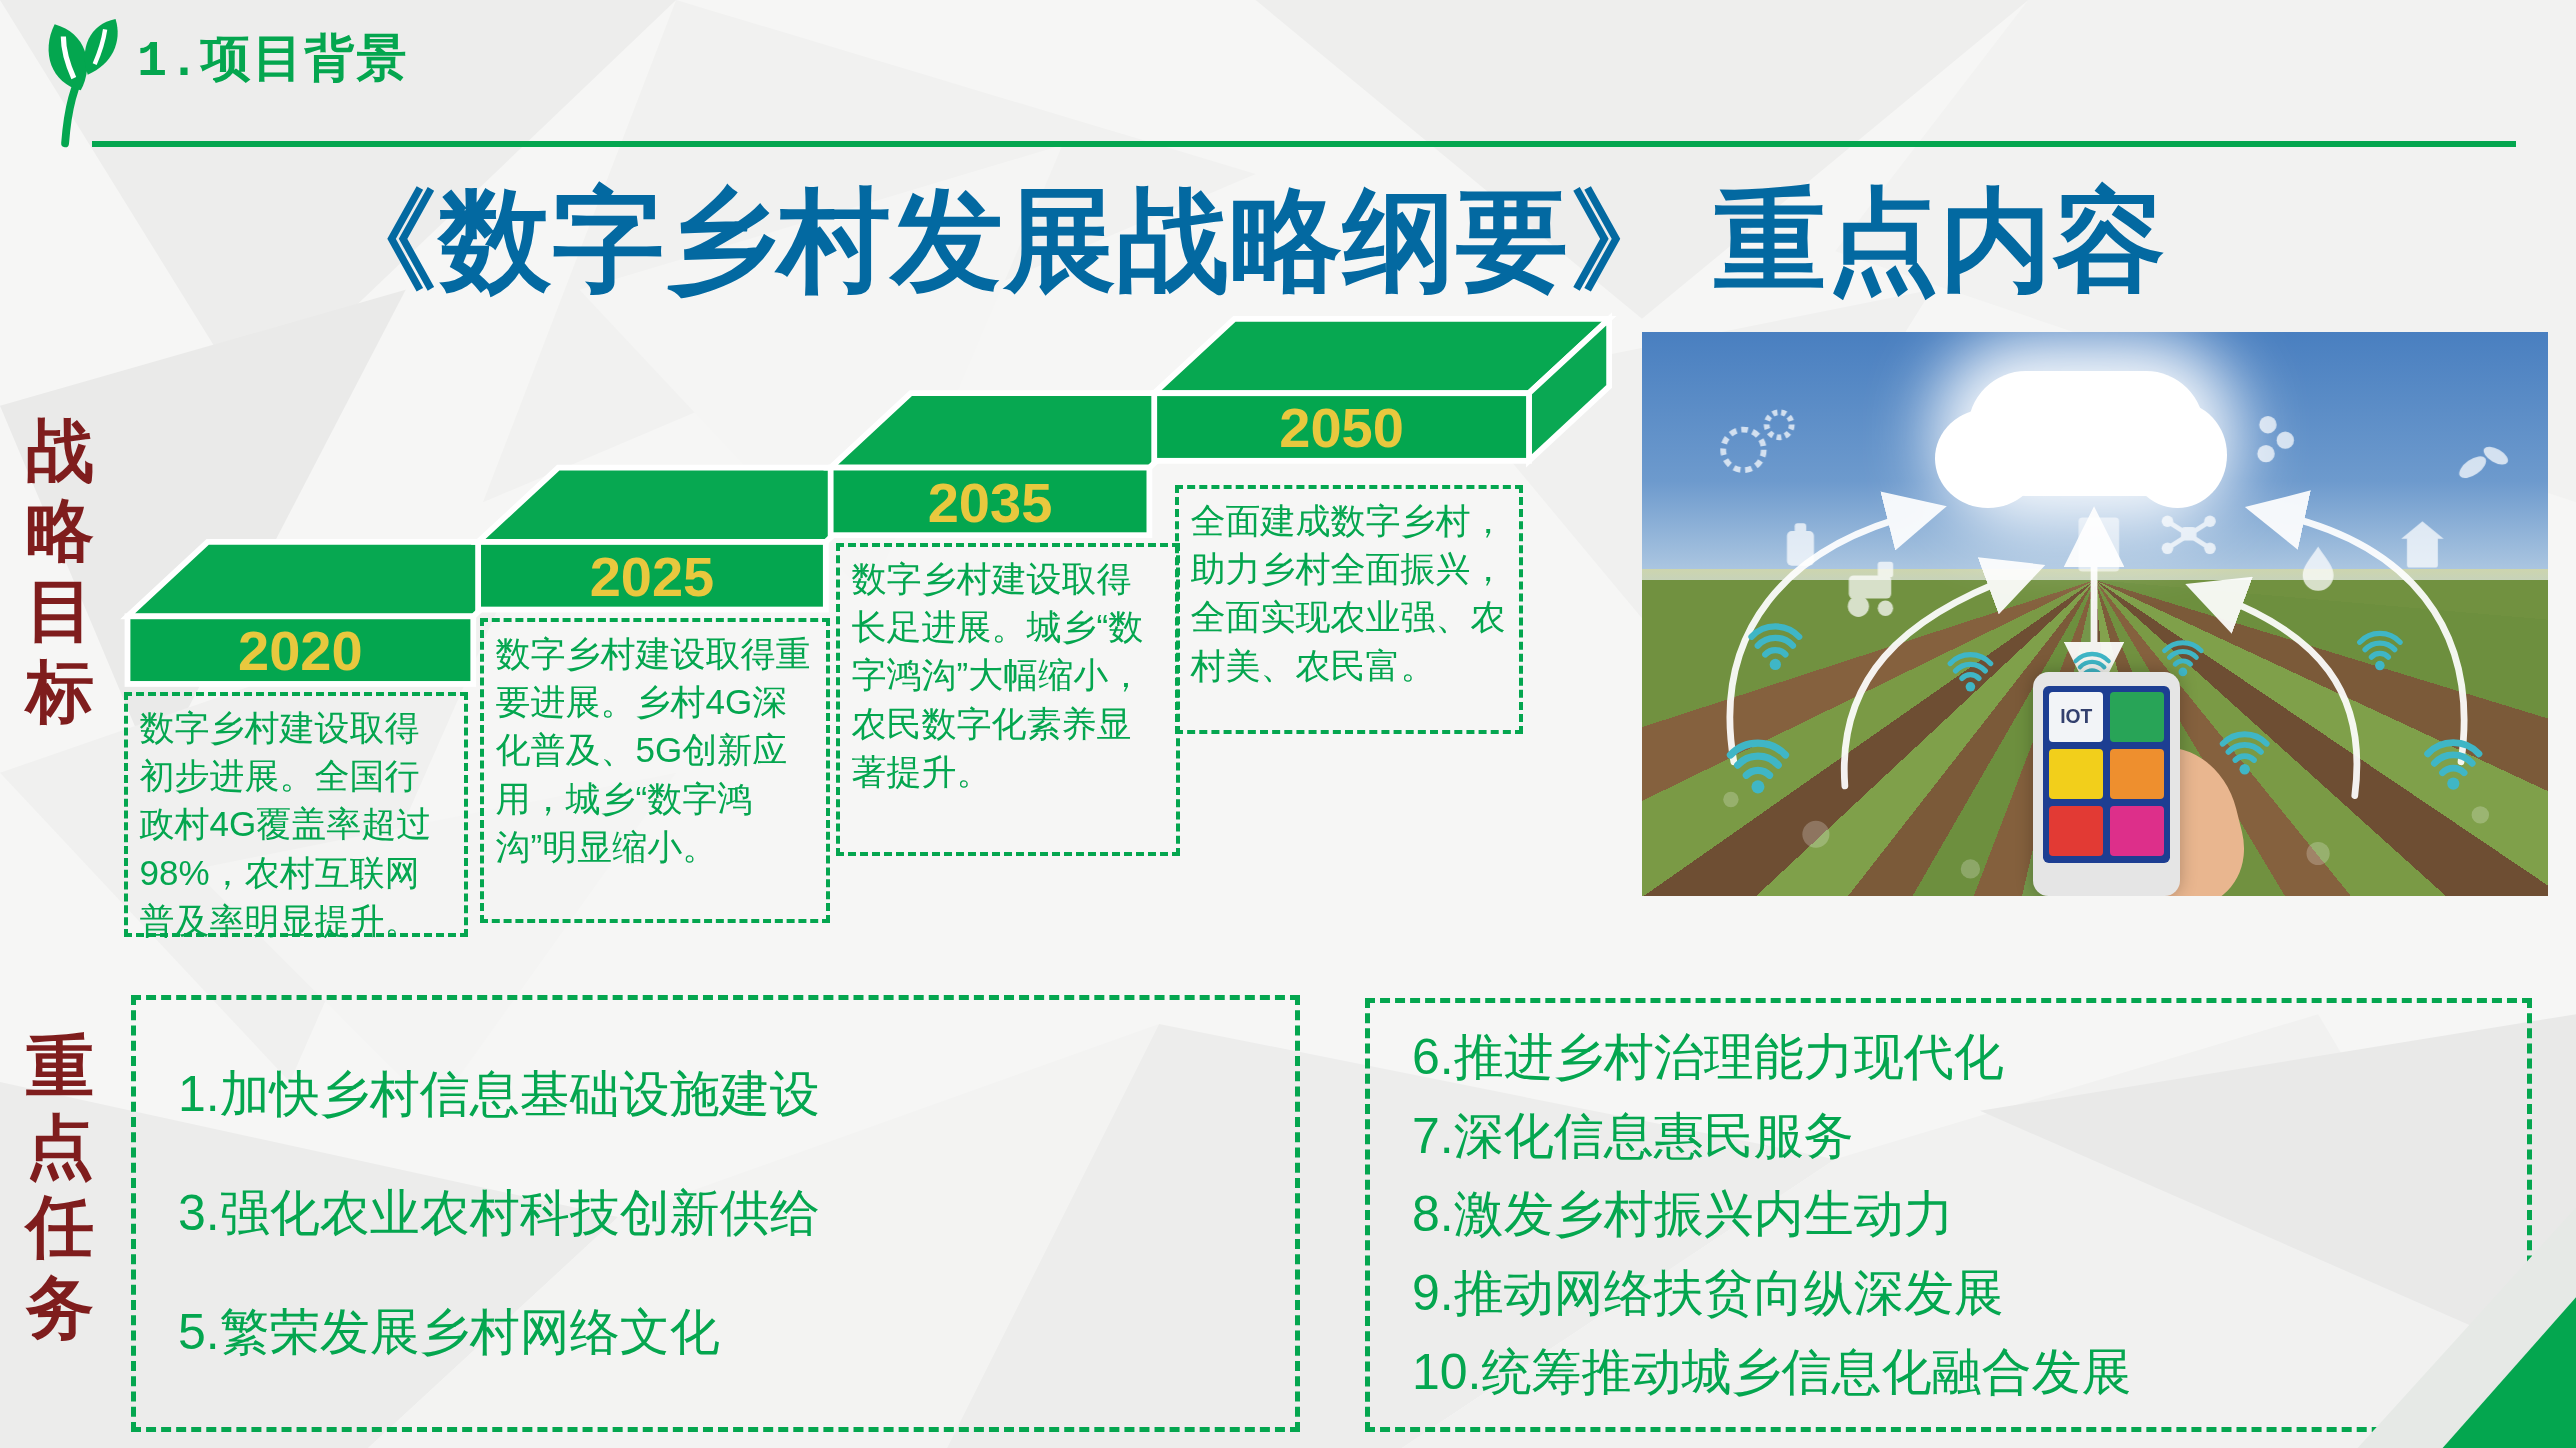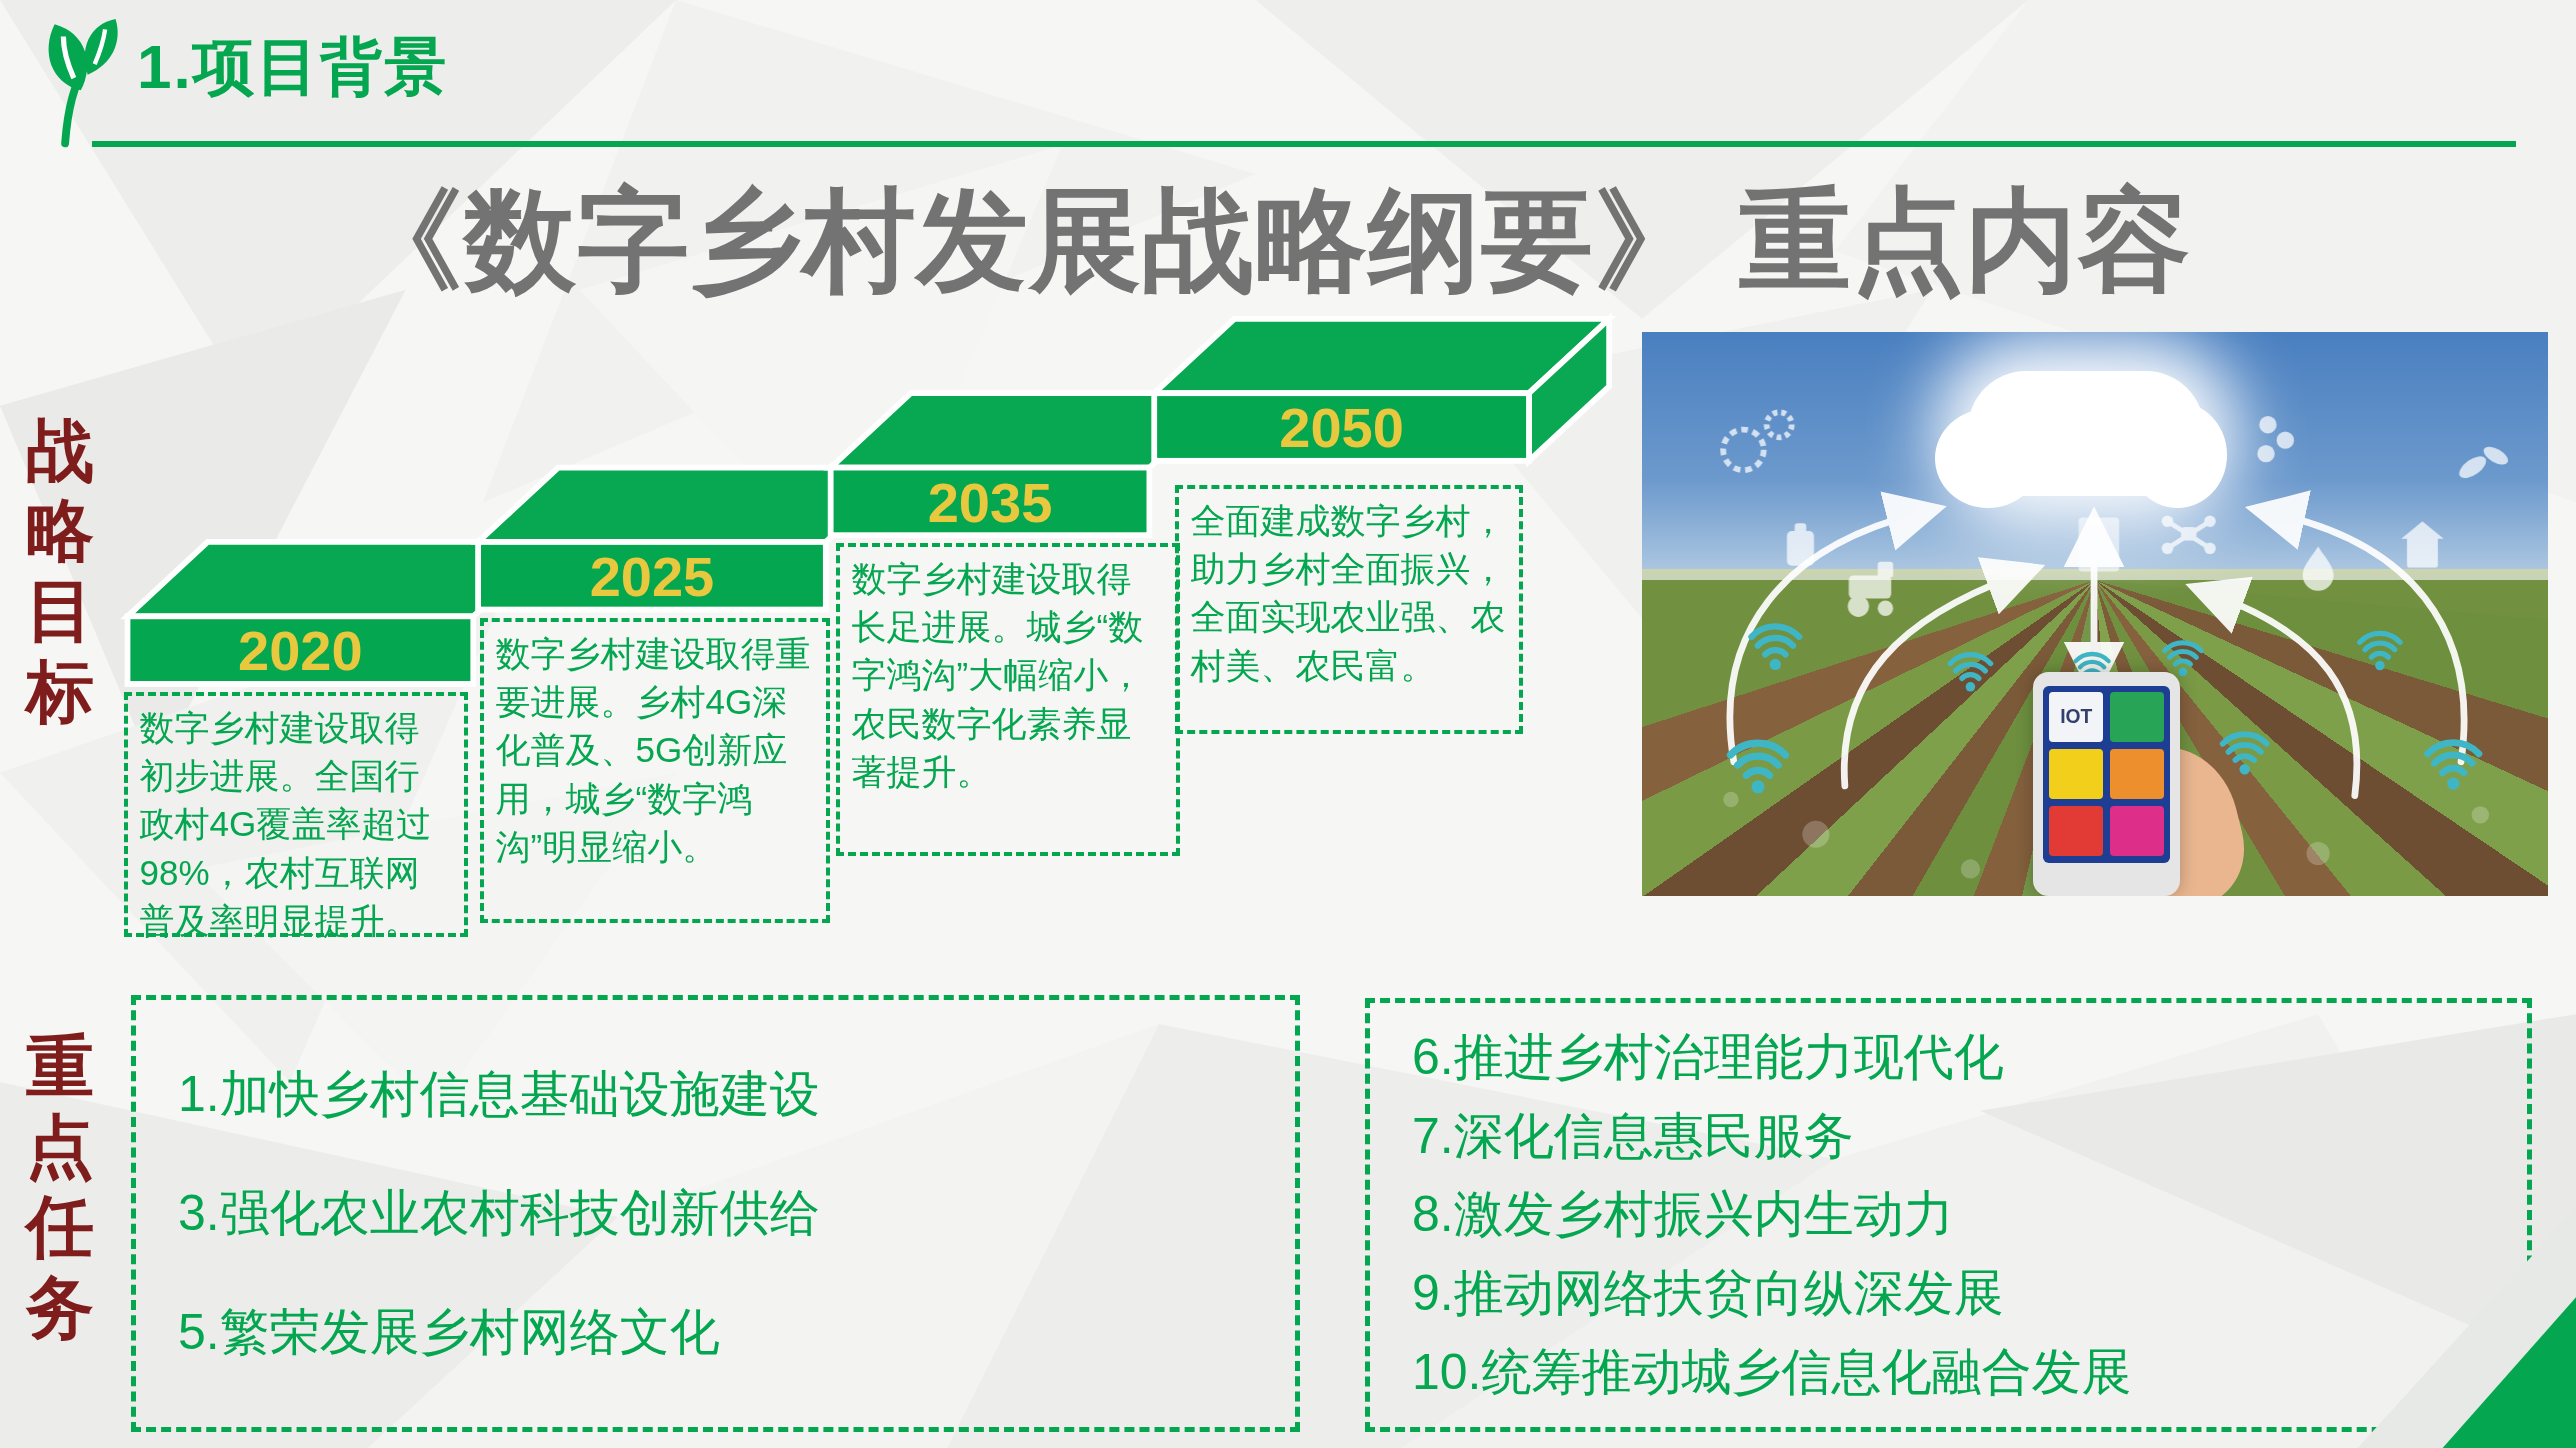--- a/index.html
+++ b/index.html
@@ -5,29 +5,29 @@
   html,body{margin:0;padding:0;background:#ffffff;}
   .slide{
     position:relative;width:2576px;height:1449px;overflow:hidden;
     background:#f7f7f6;font-family:"Liberation Sans","DejaVu Sans",sans-serif;
   }
   .abs{position:absolute;}
   svg{display:block;}
 
   
   .header-title{
-    left:137px;top:25px;font-size:62px;font-weight:bold;color:#04A64F;
-    letter-spacing:1.9px;z-index:5;
+    left:137px;top:25px;font-size:50px;font-weight:bold;color:#04A64F;
+    letter-spacing:1.9px;z-index:5;font-family:Liberation Mono, monospace;
   }
   .header-underline{
     left:92px;top:141px;width:2424px;height:5.8px;background:#04A64F;z-index:5;
   }
   .main-title{
-    left:326px;top:166px;font-size:112px;font-weight:bold;color:#737373;
-    white-space:nowrap;z-index:5;letter-spacing:1px;margin-left:25px;
+    left:326px;top:166px;font-size:112px;font-weight:bold;color:#0369a1;
+    white-space:nowrap;z-index:5;letter-spacing:1px;
   }
 
   
   .v-label{
     left:15.5px;width:89px;font-size:68px;font-weight:bold;color:#7f1d1d;
     line-height:1.18;word-break:break-all;text-align:center;z-index:6;
   }
   .v-label.strategy{top:410px;}
   .v-label.tasks{top:1026px;}
 

